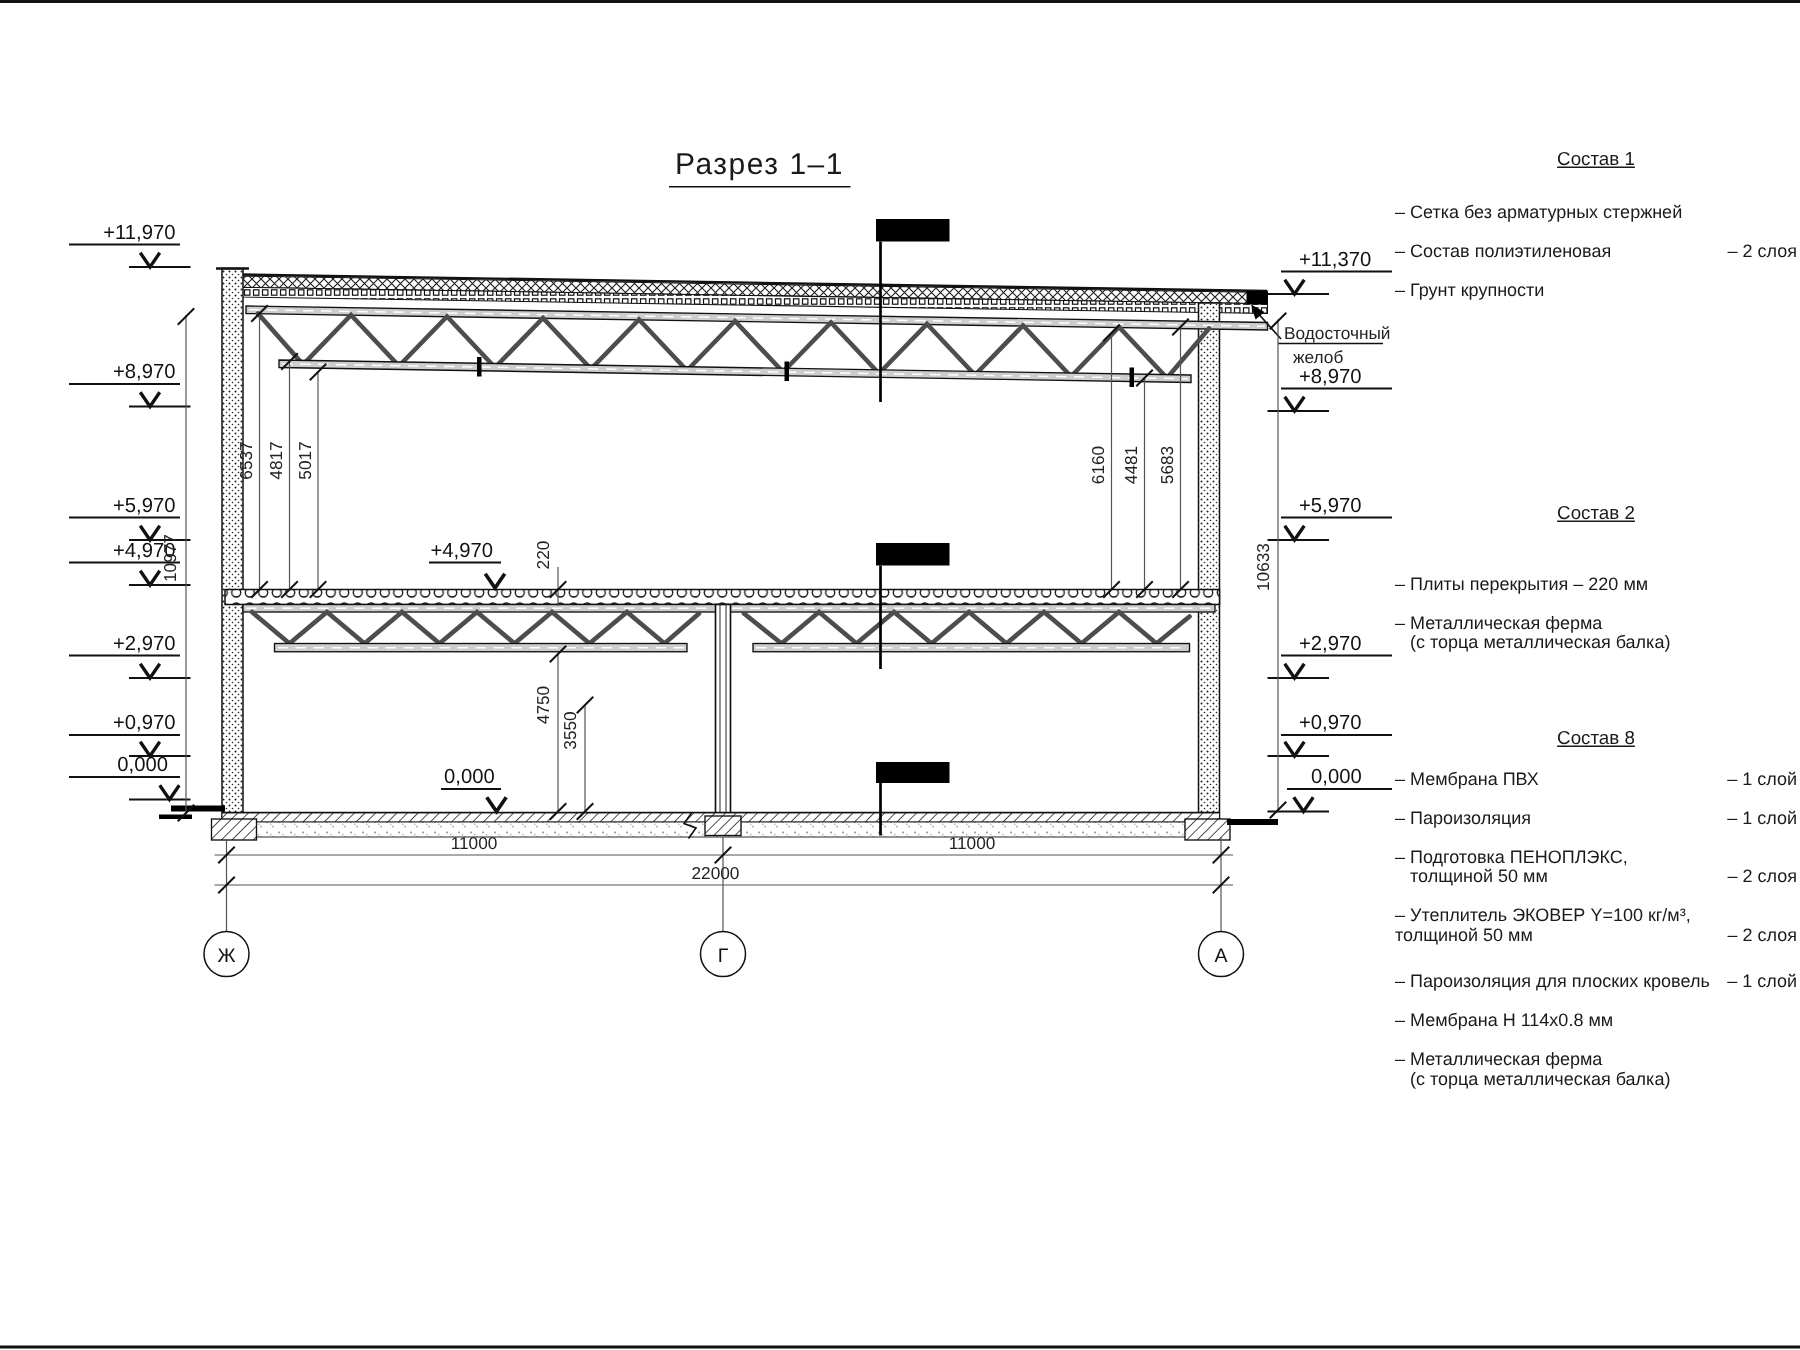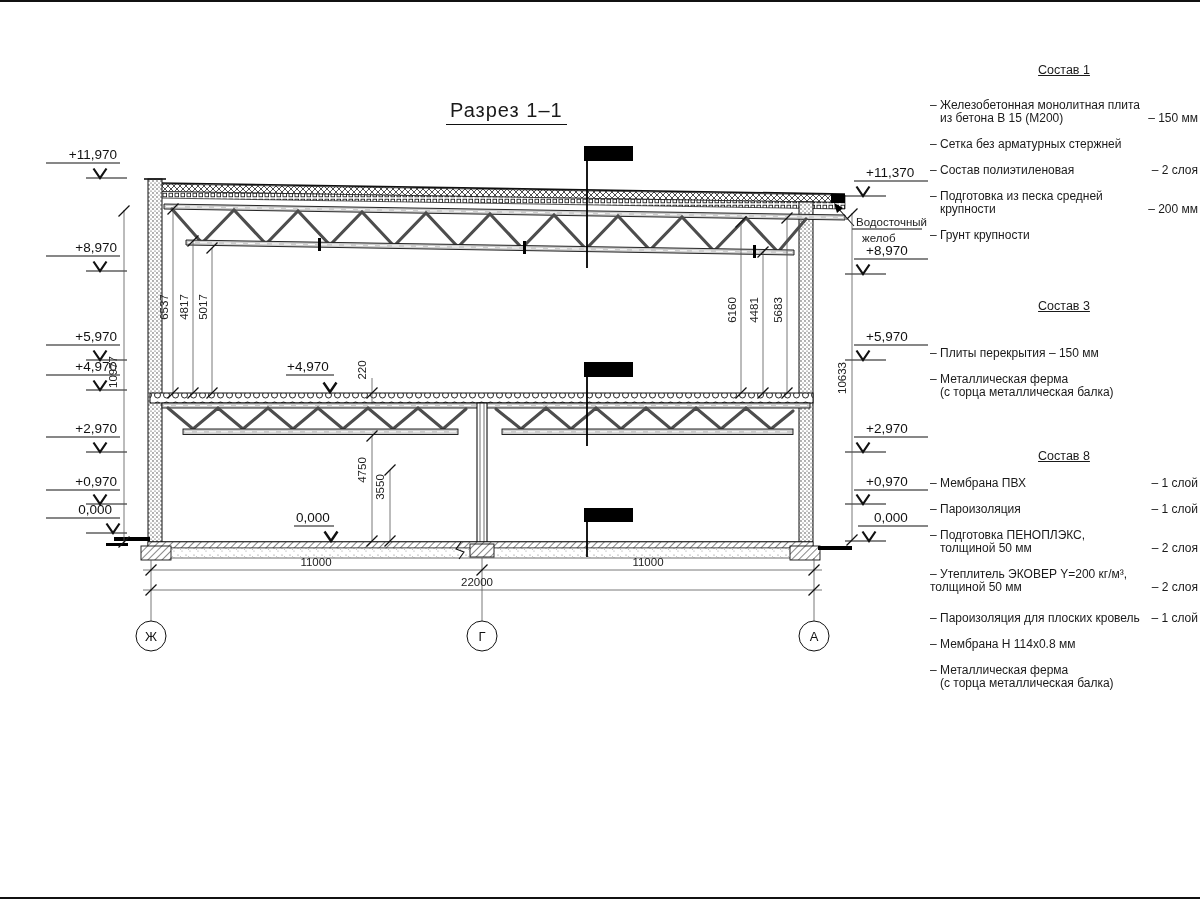--- a/index.html
+++ b/index.html
@@ -14,21 +14,21 @@
   .thk{stroke:#111;stroke-width:1.6;fill:none;}
   .thin{stroke:#333;stroke-width:.7;fill:none;}
   .web{stroke:#4d4d4d;stroke-width:3.1;fill:none;stroke-linecap:round;}
   .chB{fill:#cdcdcd;stroke:#111;stroke-width:.9;}
   .chD{stroke:#fff;stroke-width:1;stroke-dasharray:7 5;fill:none;}
   .etxt{font-size:13.5px;}
   .dtxt{font-size:11.5px;fill:#222;}
   .atxt{font-size:13px;}
   .blk{fill:#000;stroke:none;}
   
-  .nblock{position:absolute;left:930px;width:268px;font-size:12px;line-height:13px;}
+  .nblock{position:absolute;left:930px;width:268px;font-size:12px;line-height:13px;margin-top:36px;}
   .ntitle{text-align:center;text-decoration:underline;font-size:12.5px;}
   .nitem{position:relative;padding-right:52px;margin-bottom:13px;}
   .nl{white-space:nowrap;}
   .ind{padding-left:10px;}
   .nv{position:absolute;right:-52px;bottom:0;white-space:nowrap;}
   .nitem .nv{right:0;}
 </style>
 </head>
 <body>
 
@@ -336,45 +336,35 @@
     <circle cx="814" cy="636" r="15" fill="#fff" stroke="#111" stroke-width="1"></circle>
     <text class="atxt" x="814" y="641" text-anchor="middle">А</text>
   </g>
 </svg>
 
 <div>
 
   <div class="nblock" style="top:64px">
     <div class="ntitle" style="margin-bottom:22px">Состав 1</div>
     <div class="nitem">
-      <div class="nl">– Железобетонная  монолитная плита</div>
-      <div class="nl ind">из бетона В 15 (М200)</div>
-      <span class="nv">– 150 мм</span>
-    </div>
-    <div class="nitem">
       <div class="nl">– Сетка без арматурных стержней</div>
     </div>
     <div class="nitem">
       <div class="nl">– Состав полиэтиленовая</div>
       <span class="nv">– 2 слоя</span>
     </div>
     <div class="nitem">
-      <div class="nl">– Подготовка из песка средней</div>
-      <div class="nl ind">крупности</div>
-      <span class="nv">– 200 мм</span>
-    </div>
-    <div class="nitem">
       <div class="nl">– Грунт крупности</div>
     </div>
   </div>
 
   <div class="nblock" style="top:300px">
-    <div class="ntitle" style="margin-bottom:34px">Состав 3</div>
-    <div class="nitem">
-      <div class="nl">– Плиты перекрытия – 150 мм</div>
+    <div class="ntitle" style="margin-bottom:34px">Состав 2</div>
+    <div class="nitem">
+      <div class="nl">– Плиты перекрытия – 220 мм</div>
     </div>
     <div class="nitem">
       <div class="nl">– Металлическая ферма</div>
       <div class="nl ind">(с торца металлическая балка)</div>
     </div>
   </div>
 
   <div class="nblock" style="top:450px">
     <div class="ntitle" style="margin-bottom:14px">Состав 8</div>
     <div class="nitem">
@@ -384,21 +374,21 @@
     <div class="nitem">
       <div class="nl">– Пароизоляция</div>
       <span class="nv">– 1 слой</span>
     </div>
     <div class="nitem">
       <div class="nl">– Подготовка ПЕНОПЛЭКС,</div>
       <div class="nl ind">толщиной 50 мм</div>
       <span class="nv">– 2 слоя</span>
     </div>
     <div class="nitem" style="margin-bottom:18px">
-      <div class="nl">– Утеплитель ЭКОВЕР Y=200 кг/м³,</div>
+      <div class="nl">– Утеплитель ЭКОВЕР Y=100 кг/м³,</div>
       <div class="nl">толщиной 50 мм</div>
       <span class="nv">– 2 слоя</span>
     </div>
     <div class="nitem">
       <div class="nl">– Пароизоляция для плоских кровель</div>
       <span class="nv">– 1 слой</span>
     </div>
     <div class="nitem">
       <div class="nl">– Мембрана Н 114х0.8 мм</div>
     </div>

